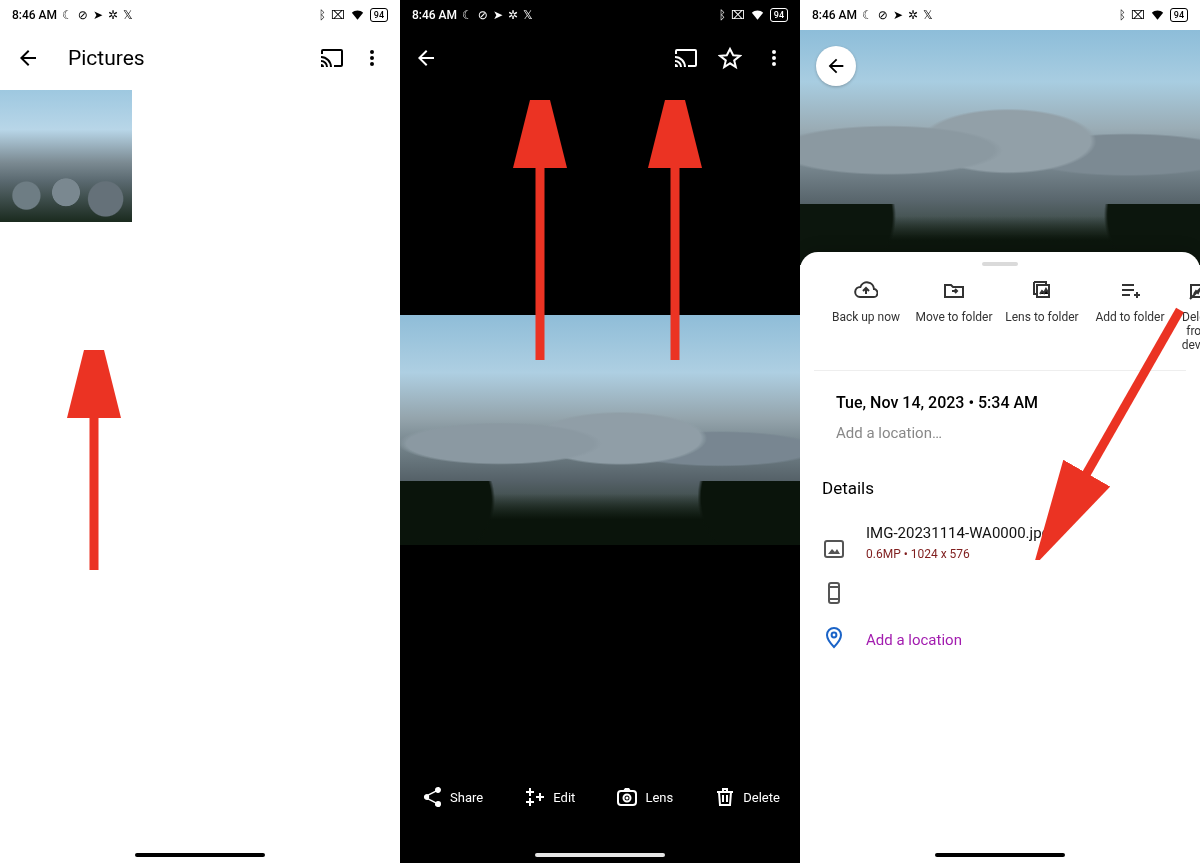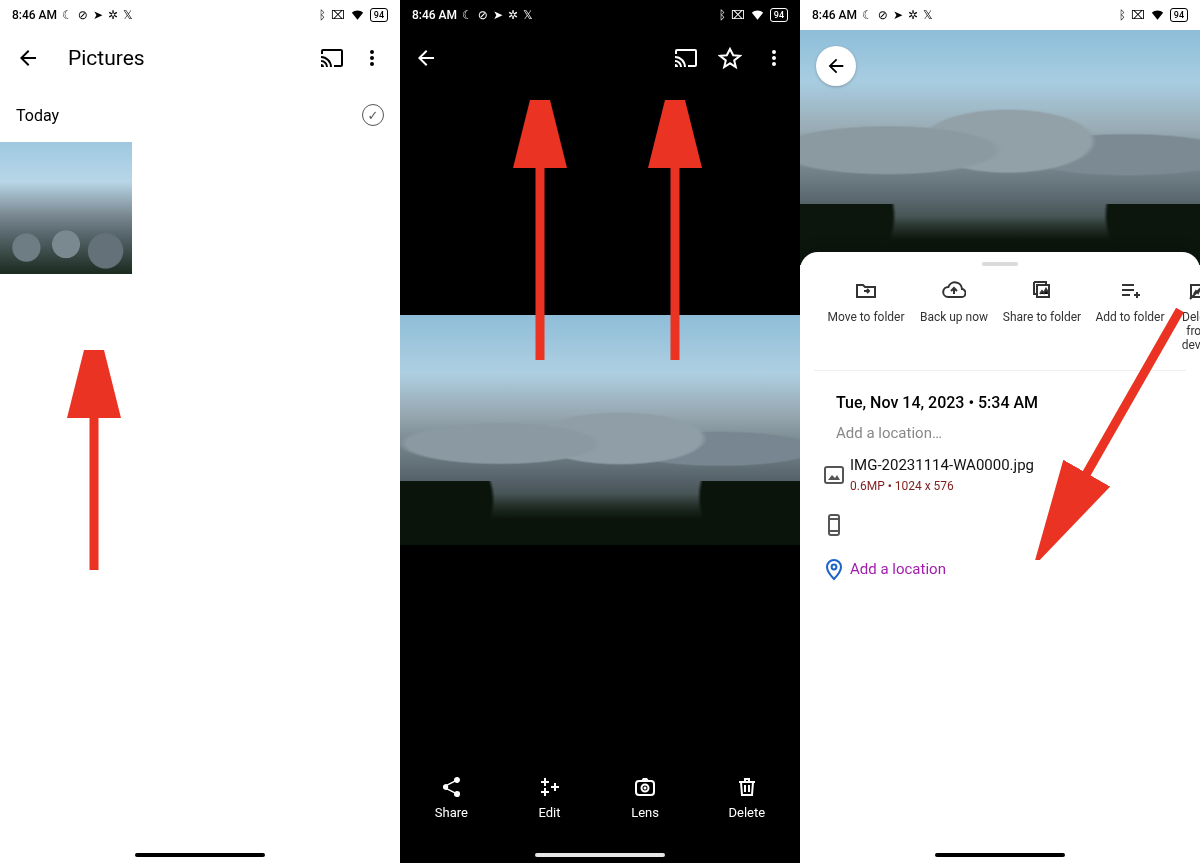--- a/index.html
+++ b/index.html
@@ -100,21 +100,21 @@
     content:"";position:absolute;left:0;right:0;bottom:0;height:28%;
     background:
       radial-gradient(circle at 8% 30%, #0a140b 16%, transparent 17%),
       radial-gradient(circle at 92% 25%, #0a140b 18%, transparent 19%),
       linear-gradient(to top, #0a140b 40%, transparent 80%);
   }
   .p2-bottom {
     position:absolute; left:0; right:0; bottom:26px; height:80px;
     display:flex; justify-content:space-around; align-items:center;
   }
-  .p2-action { display:flex; flex-direction:column; align-items:center; gap:6px; font-size:13px; color:#fff; }
+  .p2-action { display:flex; flex-direction:row; align-items:center; gap:6px; font-size:13px; color:#fff; }
   .p2-action svg { width:24px; height:24px; }
 
   
   .p3 { background:#fff; color:#000; }
   .p3-photo {
     position:absolute; left:0; right:0; top:30px; height:235px;
     background:linear-gradient(to bottom, #8dbdd9 0%, #a8cde1 22%, #9aacb5 42%, #77868e 58%, #5a676e 72%, #28382c 92%, #0f1a11 100%);
   }
   .p3-photo::before{
     content:"";position:absolute;left:0;right:0;top:32%;height:48%;
@@ -146,21 +146,21 @@
     display:flex; padding:6px 8px 18px; border-bottom:1px solid #eee;
     margin:0 14px;
   }
   .action-item { width:88px; display:flex; flex-direction:column; align-items:center; gap:8px; font-size:12px; color:#333; flex-shrink:0;}
   .action-item svg { width:24px; height:24px; }
   .action-item.cut { width:50px; }
   .meta-block { padding:22px 36px 4px; }
   .meta-date { font-size:16px; font-weight:500; }
   .caption-hint { color:#888; font-size:15px; margin-top:12px; }
   .details-title { font-size:17px; margin:32px 22px 16px; }
-  .detail-row { display:flex; align-items:center; gap:4px; padding:10px 22px; }
+  .detail-row { display:flex; align-items:flex-end; gap:20px; padding:10px 22px; }
   .detail-row svg { width:24px; height:24px; flex-shrink:0; color:#555; }
   .detail-main { font-size:15px; color:#111; }
   .detail-sub { font-size:12px; color:#7f1d1d; margin-top:5px; }
   .add-loc { color:#a21caf; font-size:15px; }
 
   
   .arrow { position:absolute; pointer-events:none; }
   .arrow svg { display:block; }
 
   .home-ind { position:absolute; bottom:6px; left:50%; transform:translateX(-50%); width:130px; height:4px; border-radius:3px; }
@@ -205,24 +205,20 @@
         </svg>
     </div>
     <div class="icon-btn">
       <svg width="24" height="24" viewBox="0 0 24 24">
           <path fill="#000" d="M12 8a2 2 0 1 0-2-2 2 2 0 0 0 2 2zm0 2a2 2 0 1 0 2 2 2 2 0 0 0-2-2zm0 6a2 2 0 1 0 2 2 2 2 0 0 0-2-2z"></path>
         </svg>
     </div>
   </div>
 
 
-  <div class="p1-today">
-    <span>Today</span>
-    <div class="circle-check"></div>
-  </div>
 
   <div class="thumb"></div>
 
   <div class="arrow" style="left:54px; top:350px;">
     <svg width="80" height="230">
         <defs>
           <marker id="ah1" markerWidth="12" markerHeight="12" refX="6" refY="3" orient="auto">
             <path d="M0,0 L12,3 L0,6 z" fill="#eb3323"></path>
           </marker>
         </defs>
@@ -374,39 +370,39 @@
         <path fill="#000" d="M20 11H7.8l5.6-5.6L12 4l-8 8 8 8 1.4-1.4L7.8 13H20z"></path>
       </svg>
   </div>
 
   <div class="sheet">
     <div class="grip"></div>
 
     <div class="action-row">
       <div class="action-item">
         <svg viewBox="0 0 24 24">
+            <path fill="none" stroke="#333" stroke-width="2" d="M6 19a5 5 0 0 1 .4-10A7 7 0 0 1 20 11a4 4 0 0 1-1 8H6z"></path>
+            <path fill="none" stroke="#333" stroke-width="2" d="M12 16V10m-3 3 3-3 3 3"></path>
+          </svg>
+        <span>Back up now</span>
+      </div>
+      <div class="action-item">
+        <svg viewBox="0 0 24 24">
             <path fill="none" stroke="#333" stroke-width="2" d="M3 7h6l2 2h10v10H3z"></path>
             <path fill="none" stroke="#333" stroke-width="2" d="M10 13h5m-2-2 2 2-2 2"></path>
           </svg>
         <span>Move to folder</span>
-      </div>
-      <div class="action-item">
-        <svg viewBox="0 0 24 24">
-            <path fill="none" stroke="#333" stroke-width="2" d="M6 19a5 5 0 0 1 .4-10A7 7 0 0 1 20 11a4 4 0 0 1-1 8H6z"></path>
-            <path fill="none" stroke="#333" stroke-width="2" d="M12 16V10m-3 3 3-3 3 3"></path>
-          </svg>
-        <span>Back up now</span>
       </div>
       <div class="action-item">
         <svg viewBox="0 0 24 24">
             <path fill="none" stroke="#333" stroke-width="2" d="M7 7h12v12H7z"></path>
             <path fill="none" stroke="#333" stroke-width="2" d="M4 4h12v3M4 4v12h3"></path>
             <path stroke="#333" stroke-width="2" d="M10 16l2-3 2 2 2-4 3 5"></path>
           </svg>
-        <span>Share to folder</span>
+        <span>Lens to folder</span>
       </div>
       <div class="action-item">
         <svg viewBox="0 0 24 24">
             <path stroke="#333" stroke-width="2" d="M4 7h12M4 12h12M4 17h8"></path>
             <path stroke="#333" stroke-width="2" d="M19 14v6m-3-3h6"></path>
           </svg>
         <span>Add to folder</span>
       </div>
       <div class="action-item cut">
         <svg viewBox="0 0 24 24">
@@ -415,20 +411,21 @@
           </svg>
         <span style="white-space:normal;text-align:center;">Delete from device</span>
       </div>
     </div>
 
     <div class="meta-block">
       <div class="meta-date">Tue, Nov 14, 2023  •  5:34 AM</div>
       <div class="caption-hint">Add a location…</div>
     </div>
 
+    <div class="details-title">Details</div>
 
     <div class="detail-row">
       <svg viewBox="0 0 24 24">
           <rect x="3" y="4" width="18" height="16" rx="2" fill="none" stroke="#555" stroke-width="2"></rect>
           <path d="M6 17l4-5 3 3 2-3 3 5z" fill="#555"></path>
         </svg>
       <div>
         <div class="detail-main">IMG-20231114-WA0000.jpg</div>
         <div class="detail-sub">0.6MP  •  1024 x 576</div>
       </div>

